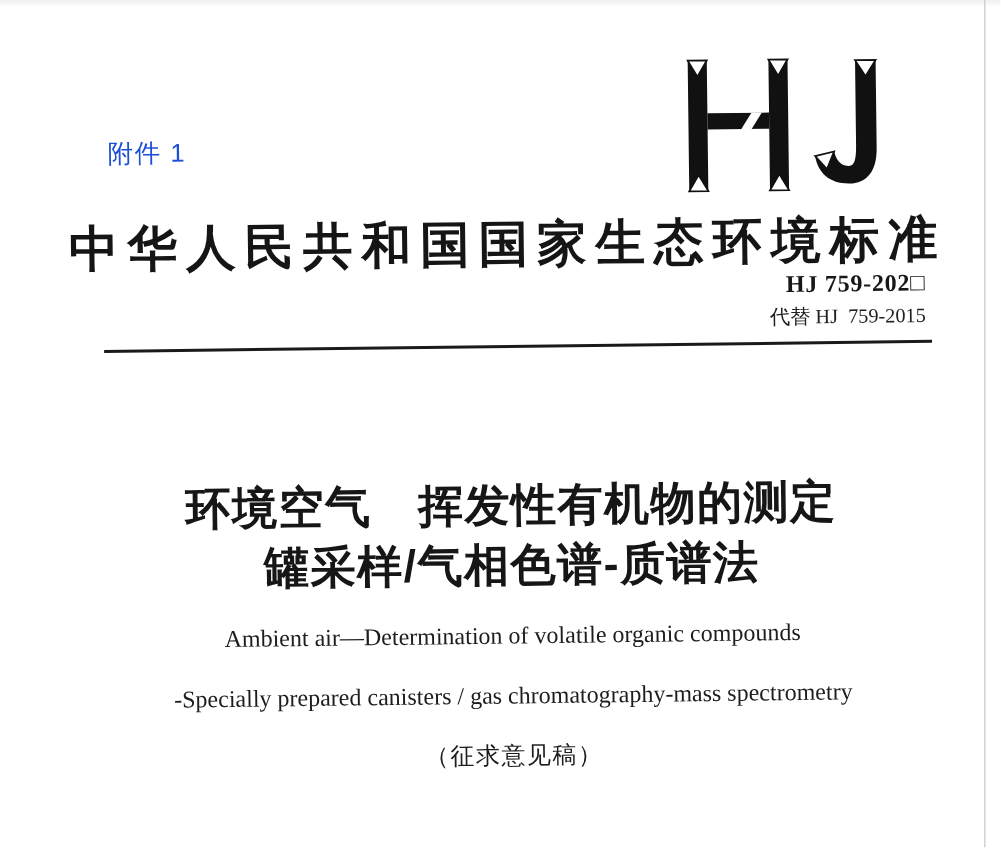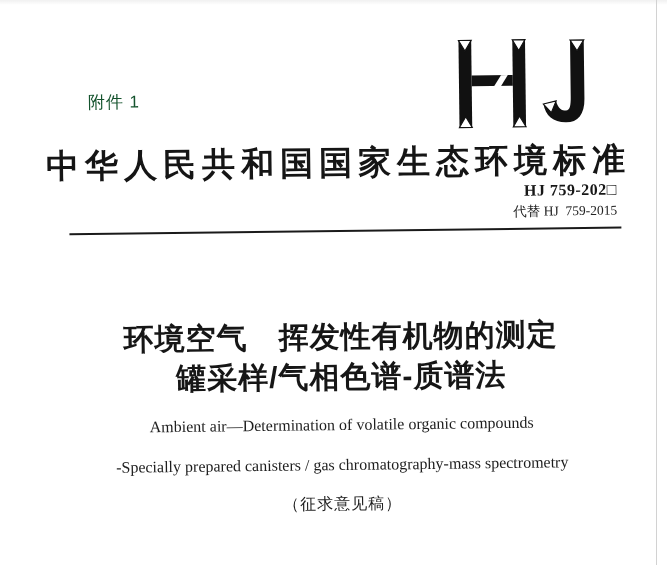--- a/index.html
+++ b/index.html
@@ -14,24 +14,24 @@
     color: #1b1b1b;
   }
   .scan {
     position: absolute;
     inset: 0;
     transform: rotate(-0.7deg);
     transform-origin: 340px 280px;
   }
   .attachment-label {
     position: absolute;
-    left: 90px; top: 88px;
+    left: 74px; top: 88px;
     font-size: 17px;
     letter-spacing: 1px;
-    color: #14532d;
+    color: #1d4ed8;
   }
   .hj-logo {
     position: absolute;
     left: 457px; top: 39px;
     width: 134px; height: 92px;
   }
   .hj-logo svg { width: 100%; height: 100%; display: block; }
   .national-heading {
     position: absolute;
     left: 25px; top: 141px; width: 630px;

